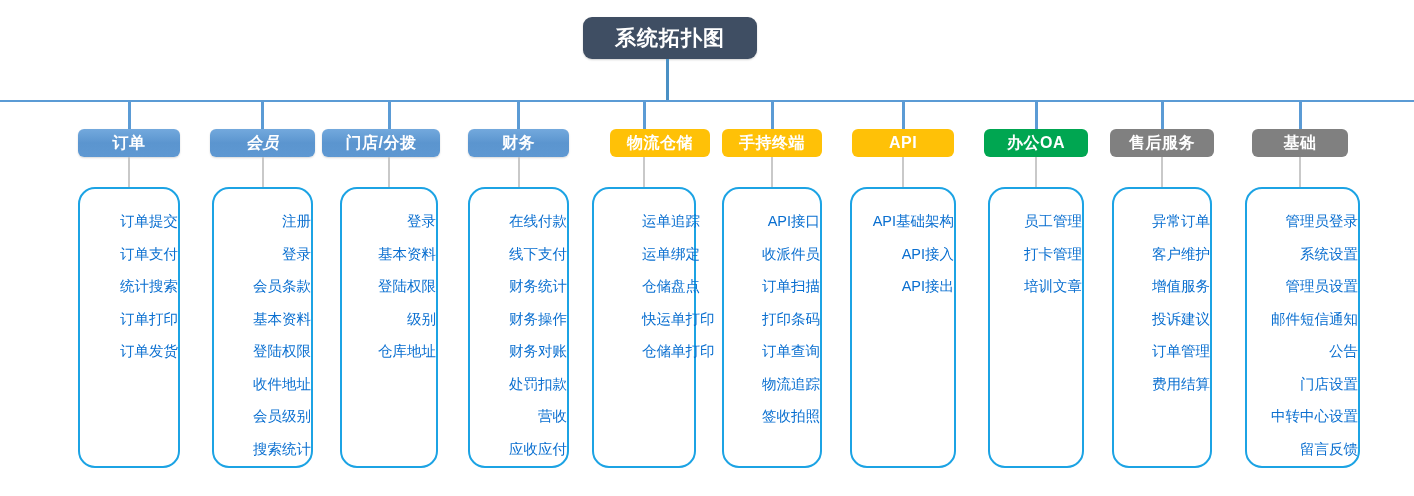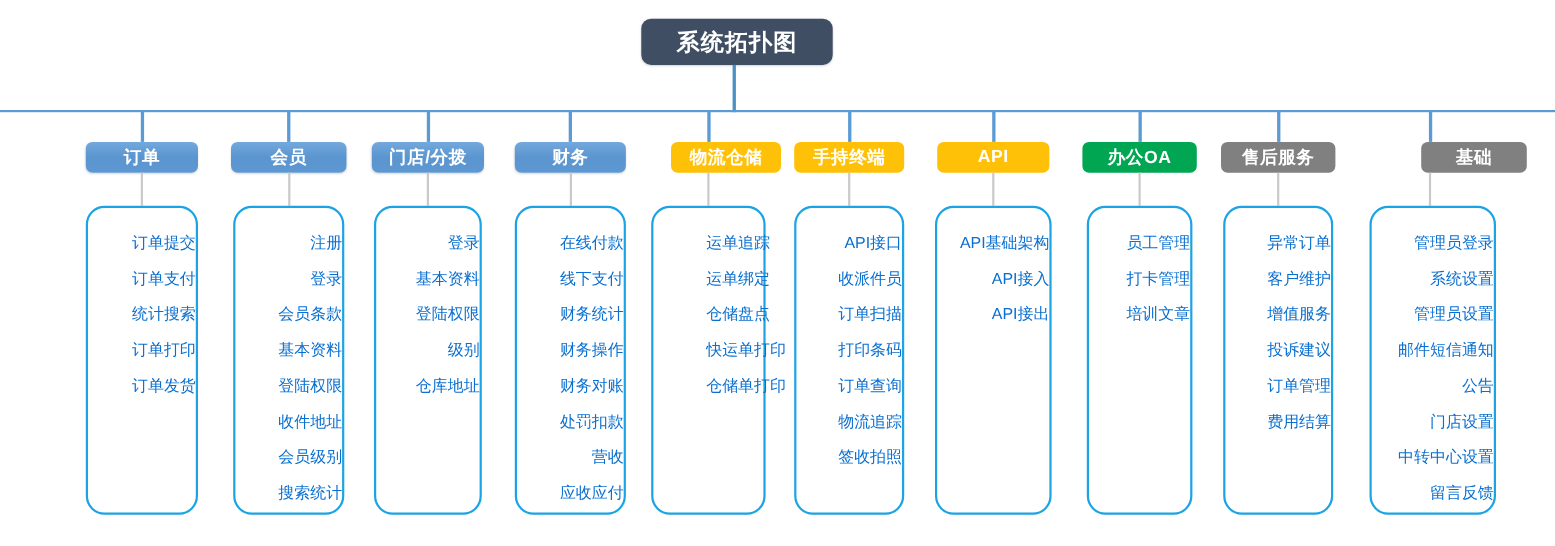--- a/index.html
+++ b/index.html
@@ -140,36 +140,36 @@
         <div class="list-box" style="left: 78px; width: 102px;">
           <div class="list-item">订单提交</div>
           <div class="list-item">订单支付</div>
           <div class="list-item">统计搜索</div>
           <div class="list-item">订单打印</div>
           <div class="list-item">订单发货</div>
         </div>
       </div>
       <div class="column" style="left: 0px;">
         <div class="drop-line" style="left: 261px;"></div>
-        <div class="pill blue" style="left: 210px; width: 105px;">会员</div>
+        <div class="pill blue" style="left: 210px; width: 105px; font-style: italic;">会员</div>
         <div class="link-line" style="left: 261.5px;"></div>
         <div class="list-box" style="left: 212px; width: 101px;">
           <div class="list-item">注册</div>
           <div class="list-item">登录</div>
           <div class="list-item">会员条款</div>
           <div class="list-item">基本资料</div>
           <div class="list-item">登陆权限</div>
           <div class="list-item">收件地址</div>
           <div class="list-item">会员级别</div>
           <div class="list-item">搜索统计</div>
         </div>
       </div>
       <div class="column" style="left: 0px;">
         <div class="drop-line" style="left: 387.5px;"></div>
-        <div class="pill blue" style="left: 338px; width: 102px;">门店/分拨</div>
+        <div class="pill blue" style="left: 322px; width: 118px;">门店/分拨</div>
         <div class="link-line" style="left: 388px;"></div>
         <div class="list-box" style="left: 340px; width: 98px;">
           <div class="list-item">登录</div>
           <div class="list-item">基本资料</div>
           <div class="list-item">登陆权限</div>
           <div class="list-item">级别</div>
           <div class="list-item">仓库地址</div>
         </div>
       </div>
       <div class="column" style="left: 0px;">
@@ -241,21 +241,21 @@
           <div class="list-item">异常订单</div>
           <div class="list-item">客户维护</div>
           <div class="list-item">增值服务</div>
           <div class="list-item">投诉建议</div>
           <div class="list-item">订单管理</div>
           <div class="list-item">费用结算</div>
         </div>
       </div>
       <div class="column" style="left: 0px;">
         <div class="drop-line" style="left: 1298.5px;"></div>
-        <div class="pill gray" style="left: 1252px; width: 96px; margin-left: 40px;">基础</div>
+        <div class="pill gray" style="left: 1252px; width: 96px;">基础</div>
         <div class="link-line" style="left: 1299px;"></div>
         <div class="list-box" style="left: 1245px; width: 115px;">
           <div class="list-item">管理员登录</div>
           <div class="list-item">系统设置</div>
           <div class="list-item">管理员设置</div>
           <div class="list-item">邮件短信通知</div>
           <div class="list-item">公告</div>
           <div class="list-item">门店设置</div>
           <div class="list-item">中转中心设置</div>
           <div class="list-item">留言反馈</div>

